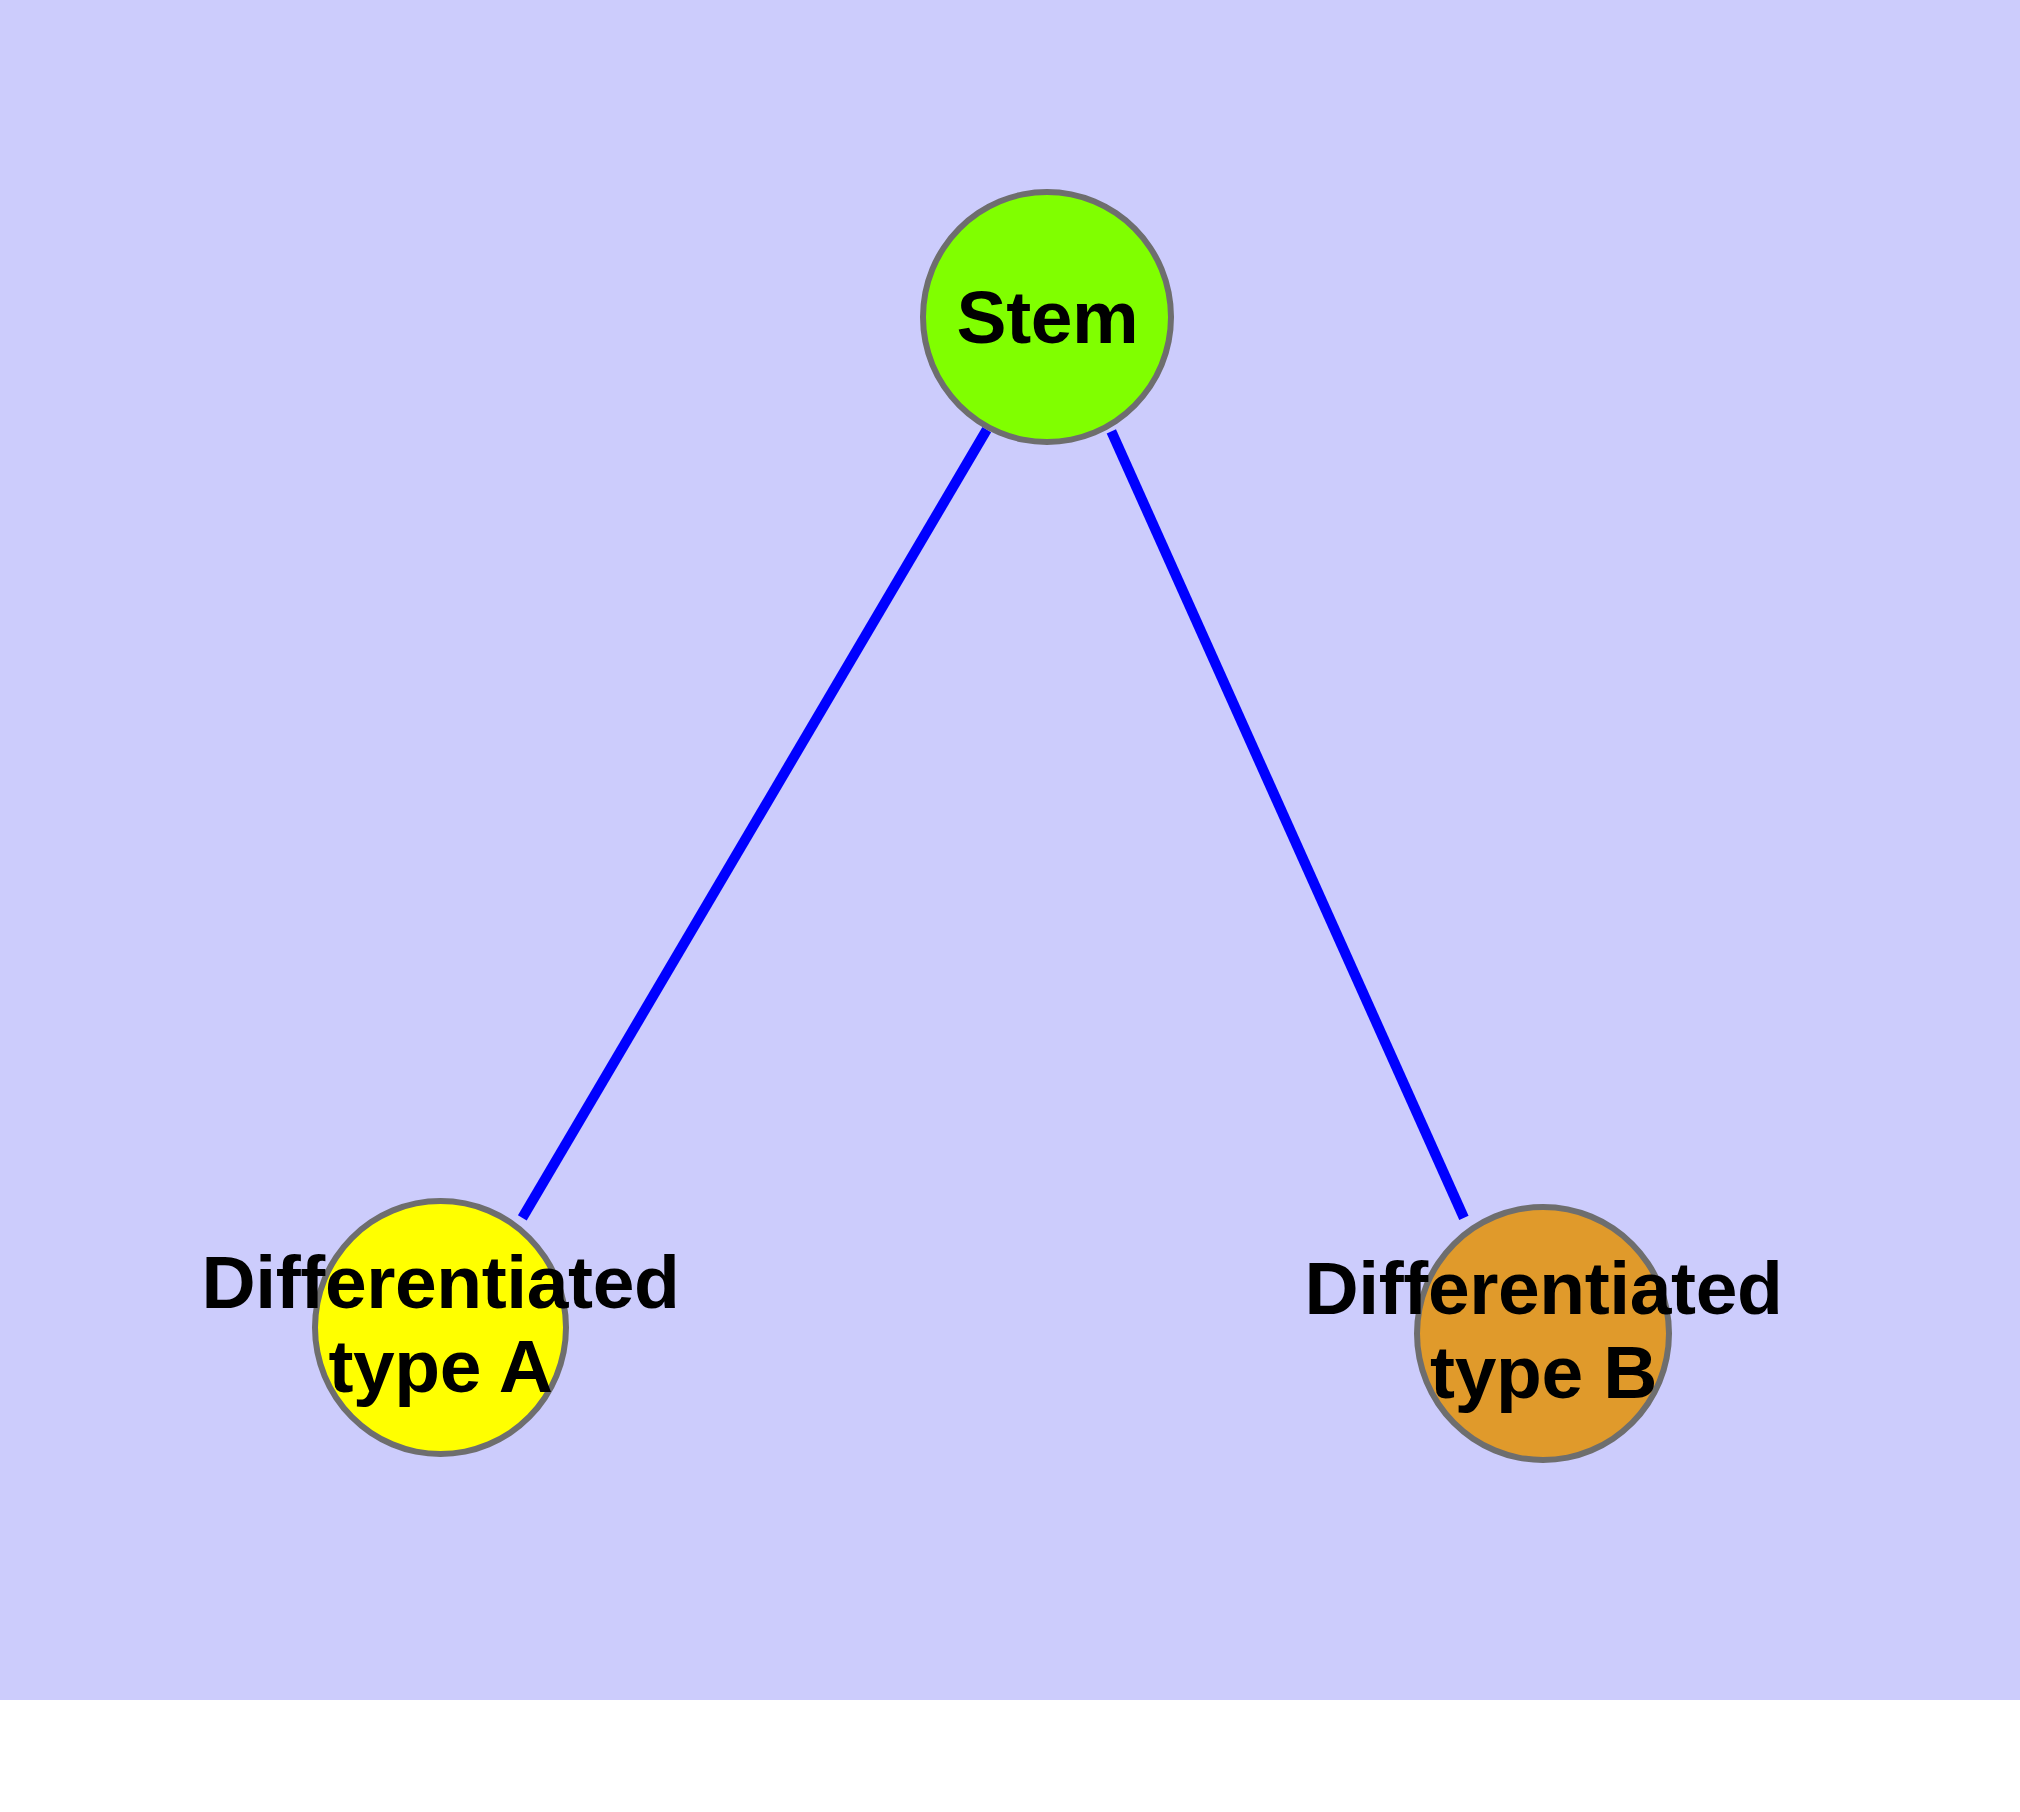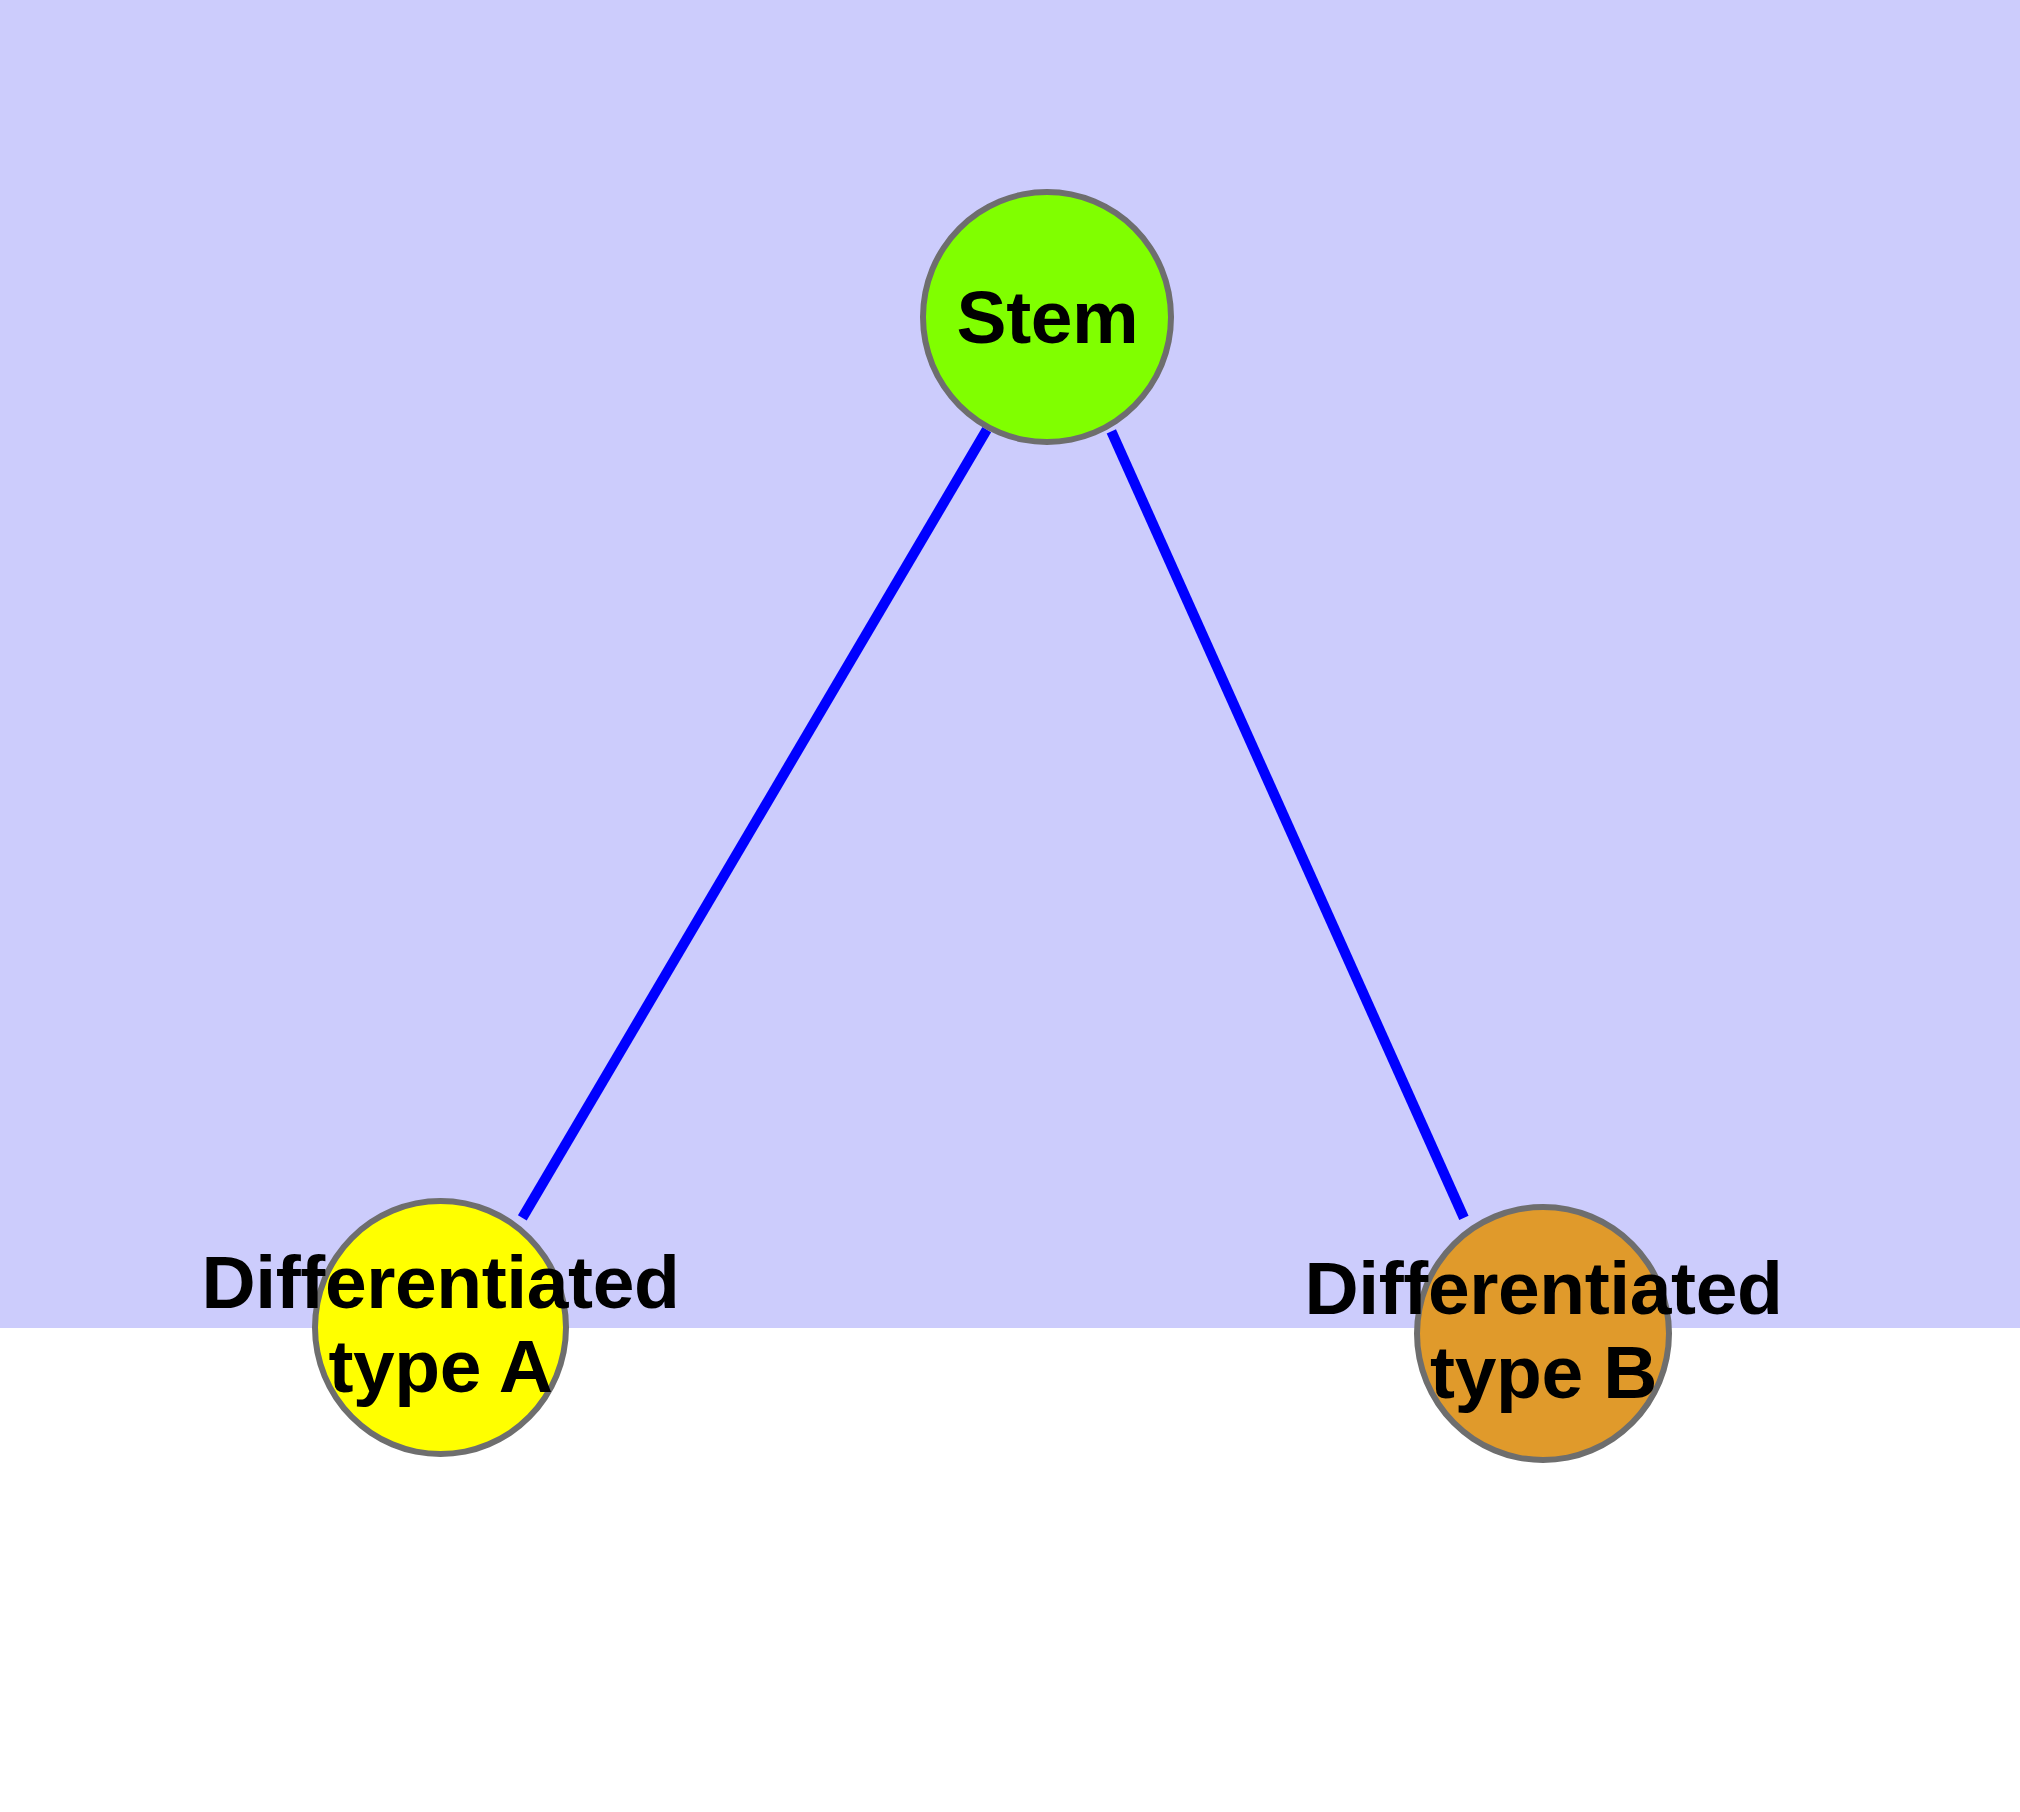--- a/index.html
+++ b/index.html
@@ -8,21 +8,21 @@
   }
   body {
     width: 2021px;
     height: 1812px;
     overflow: hidden;
     font-family: "Liberation Sans", sans-serif;
   }
   #graph-canvas {
     position: relative;
     width: 2021px;
-    height: 1328px;
+    height: 1700px;
     background: #ccccfc;
   }
   #edge-layer {
     position: absolute;
     left: 0;
     top: 0;
     width: 2021px;
     height: 1812px;
   }
   .node {

